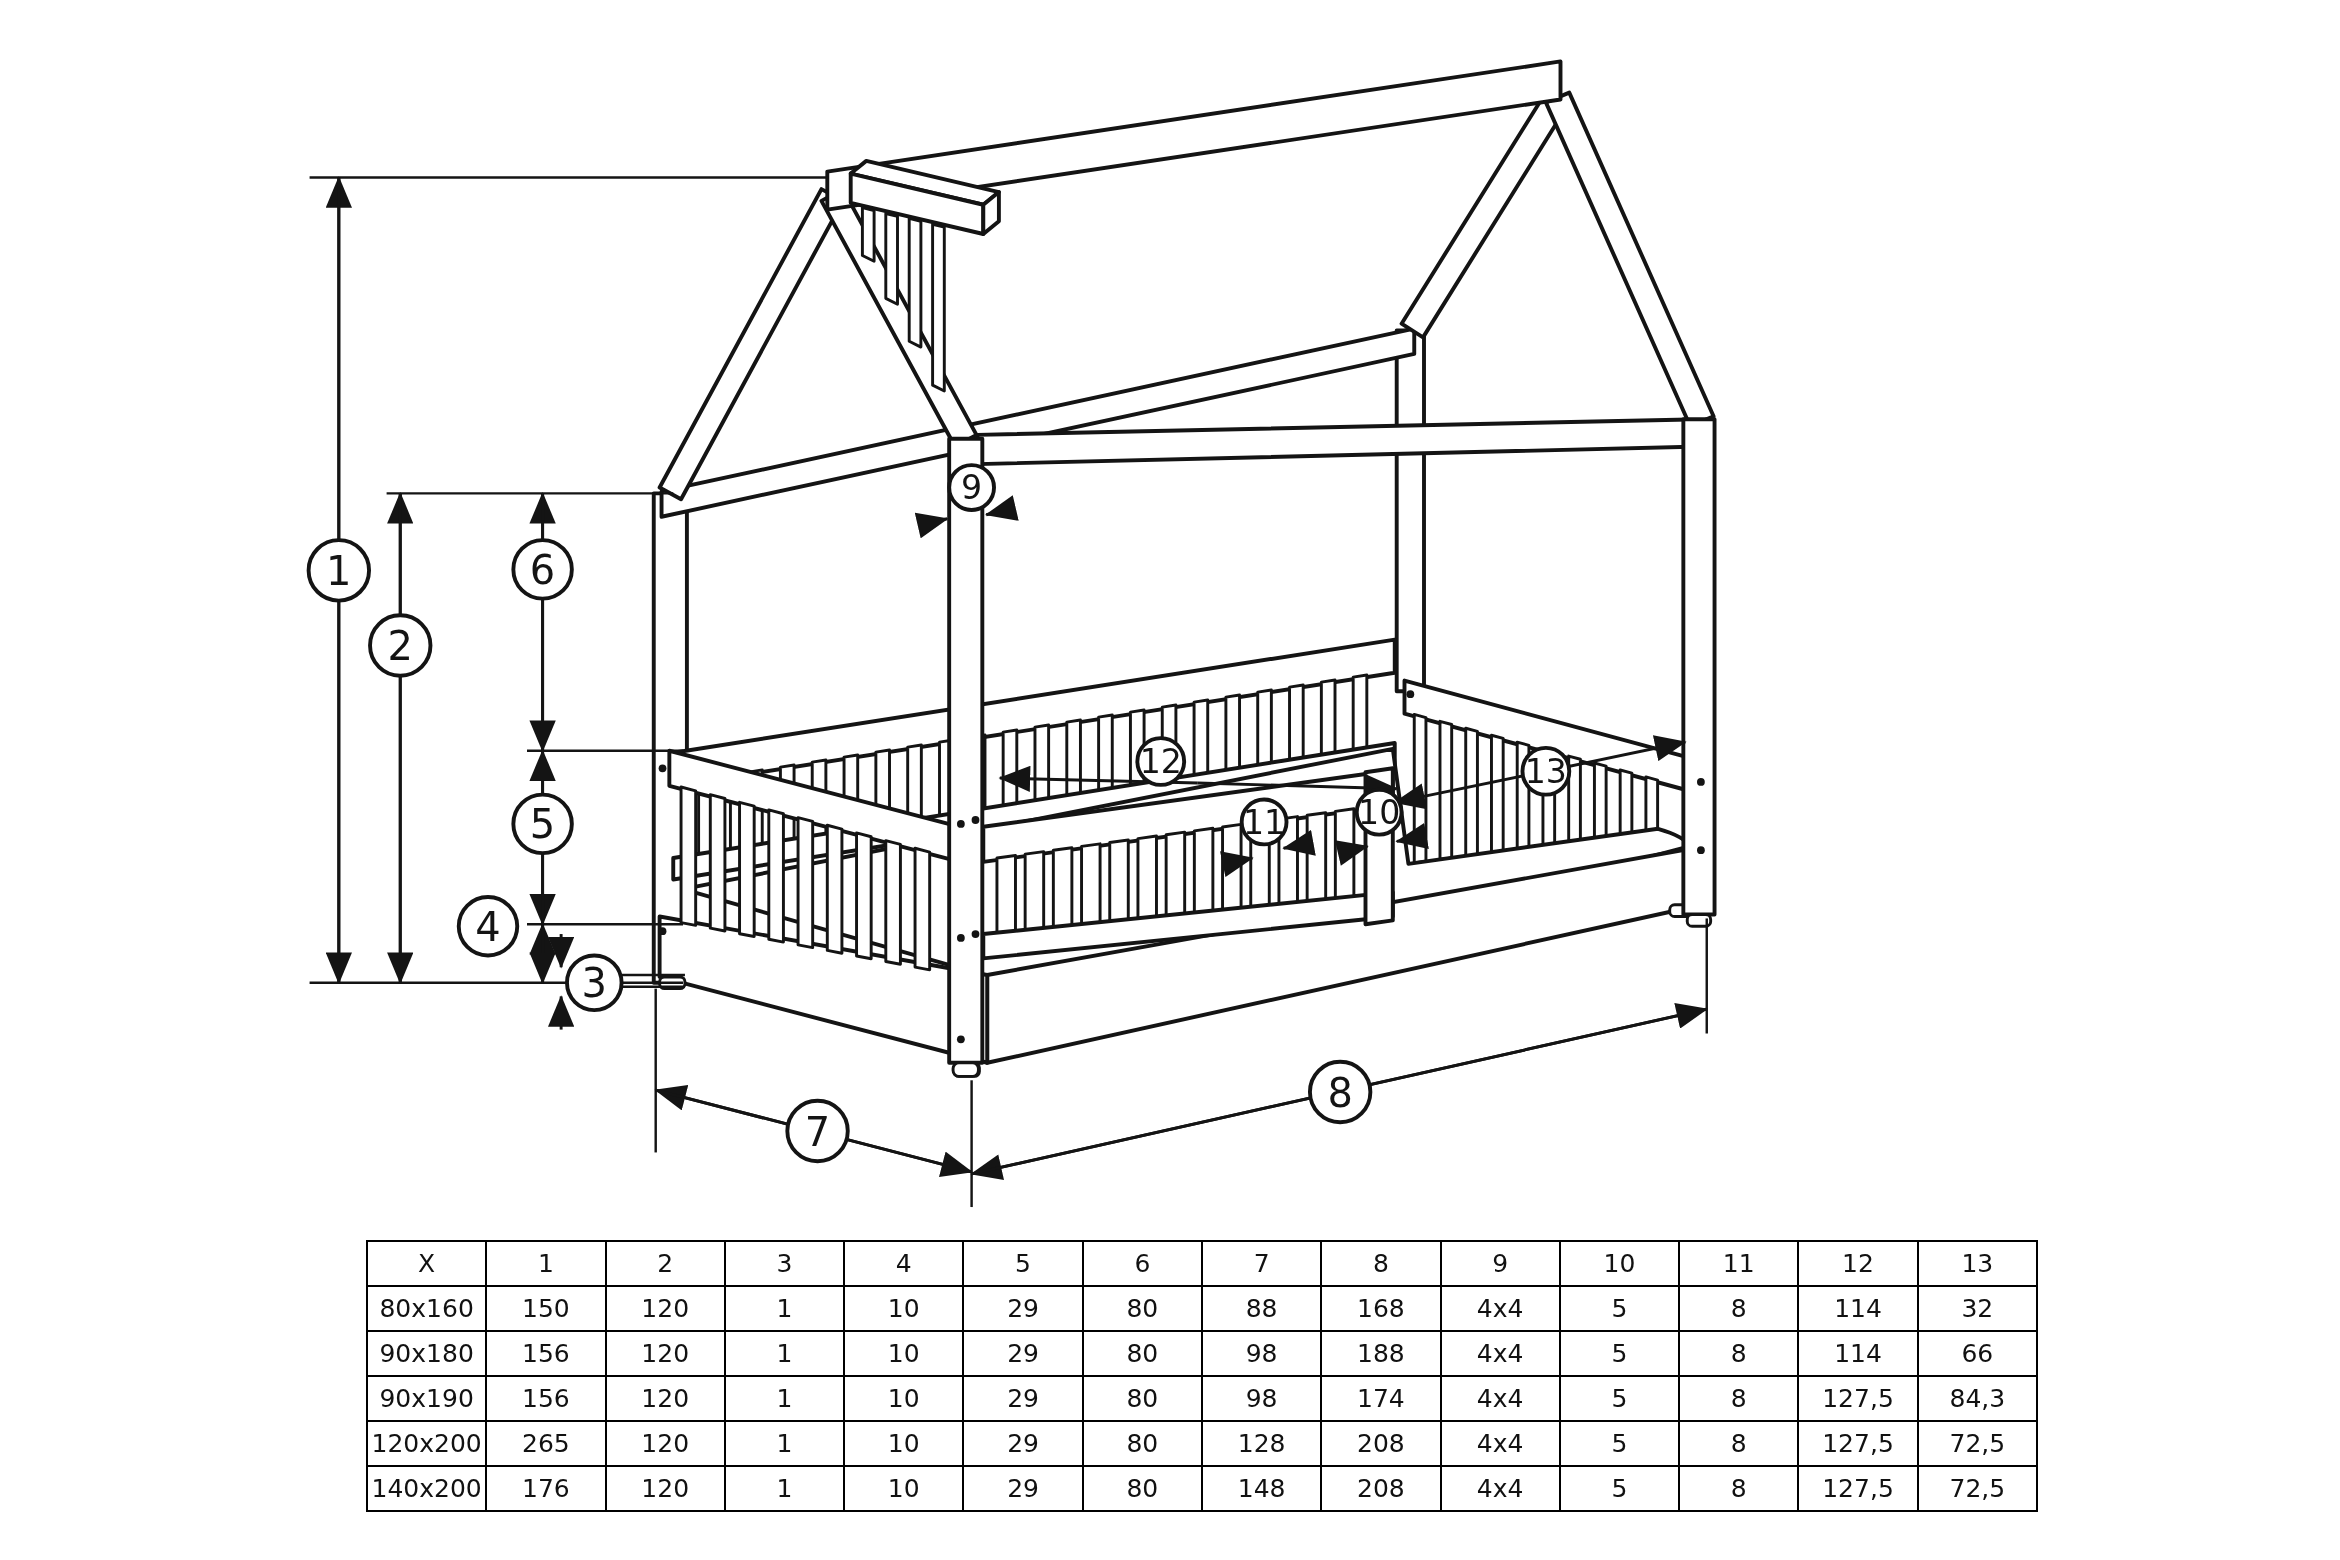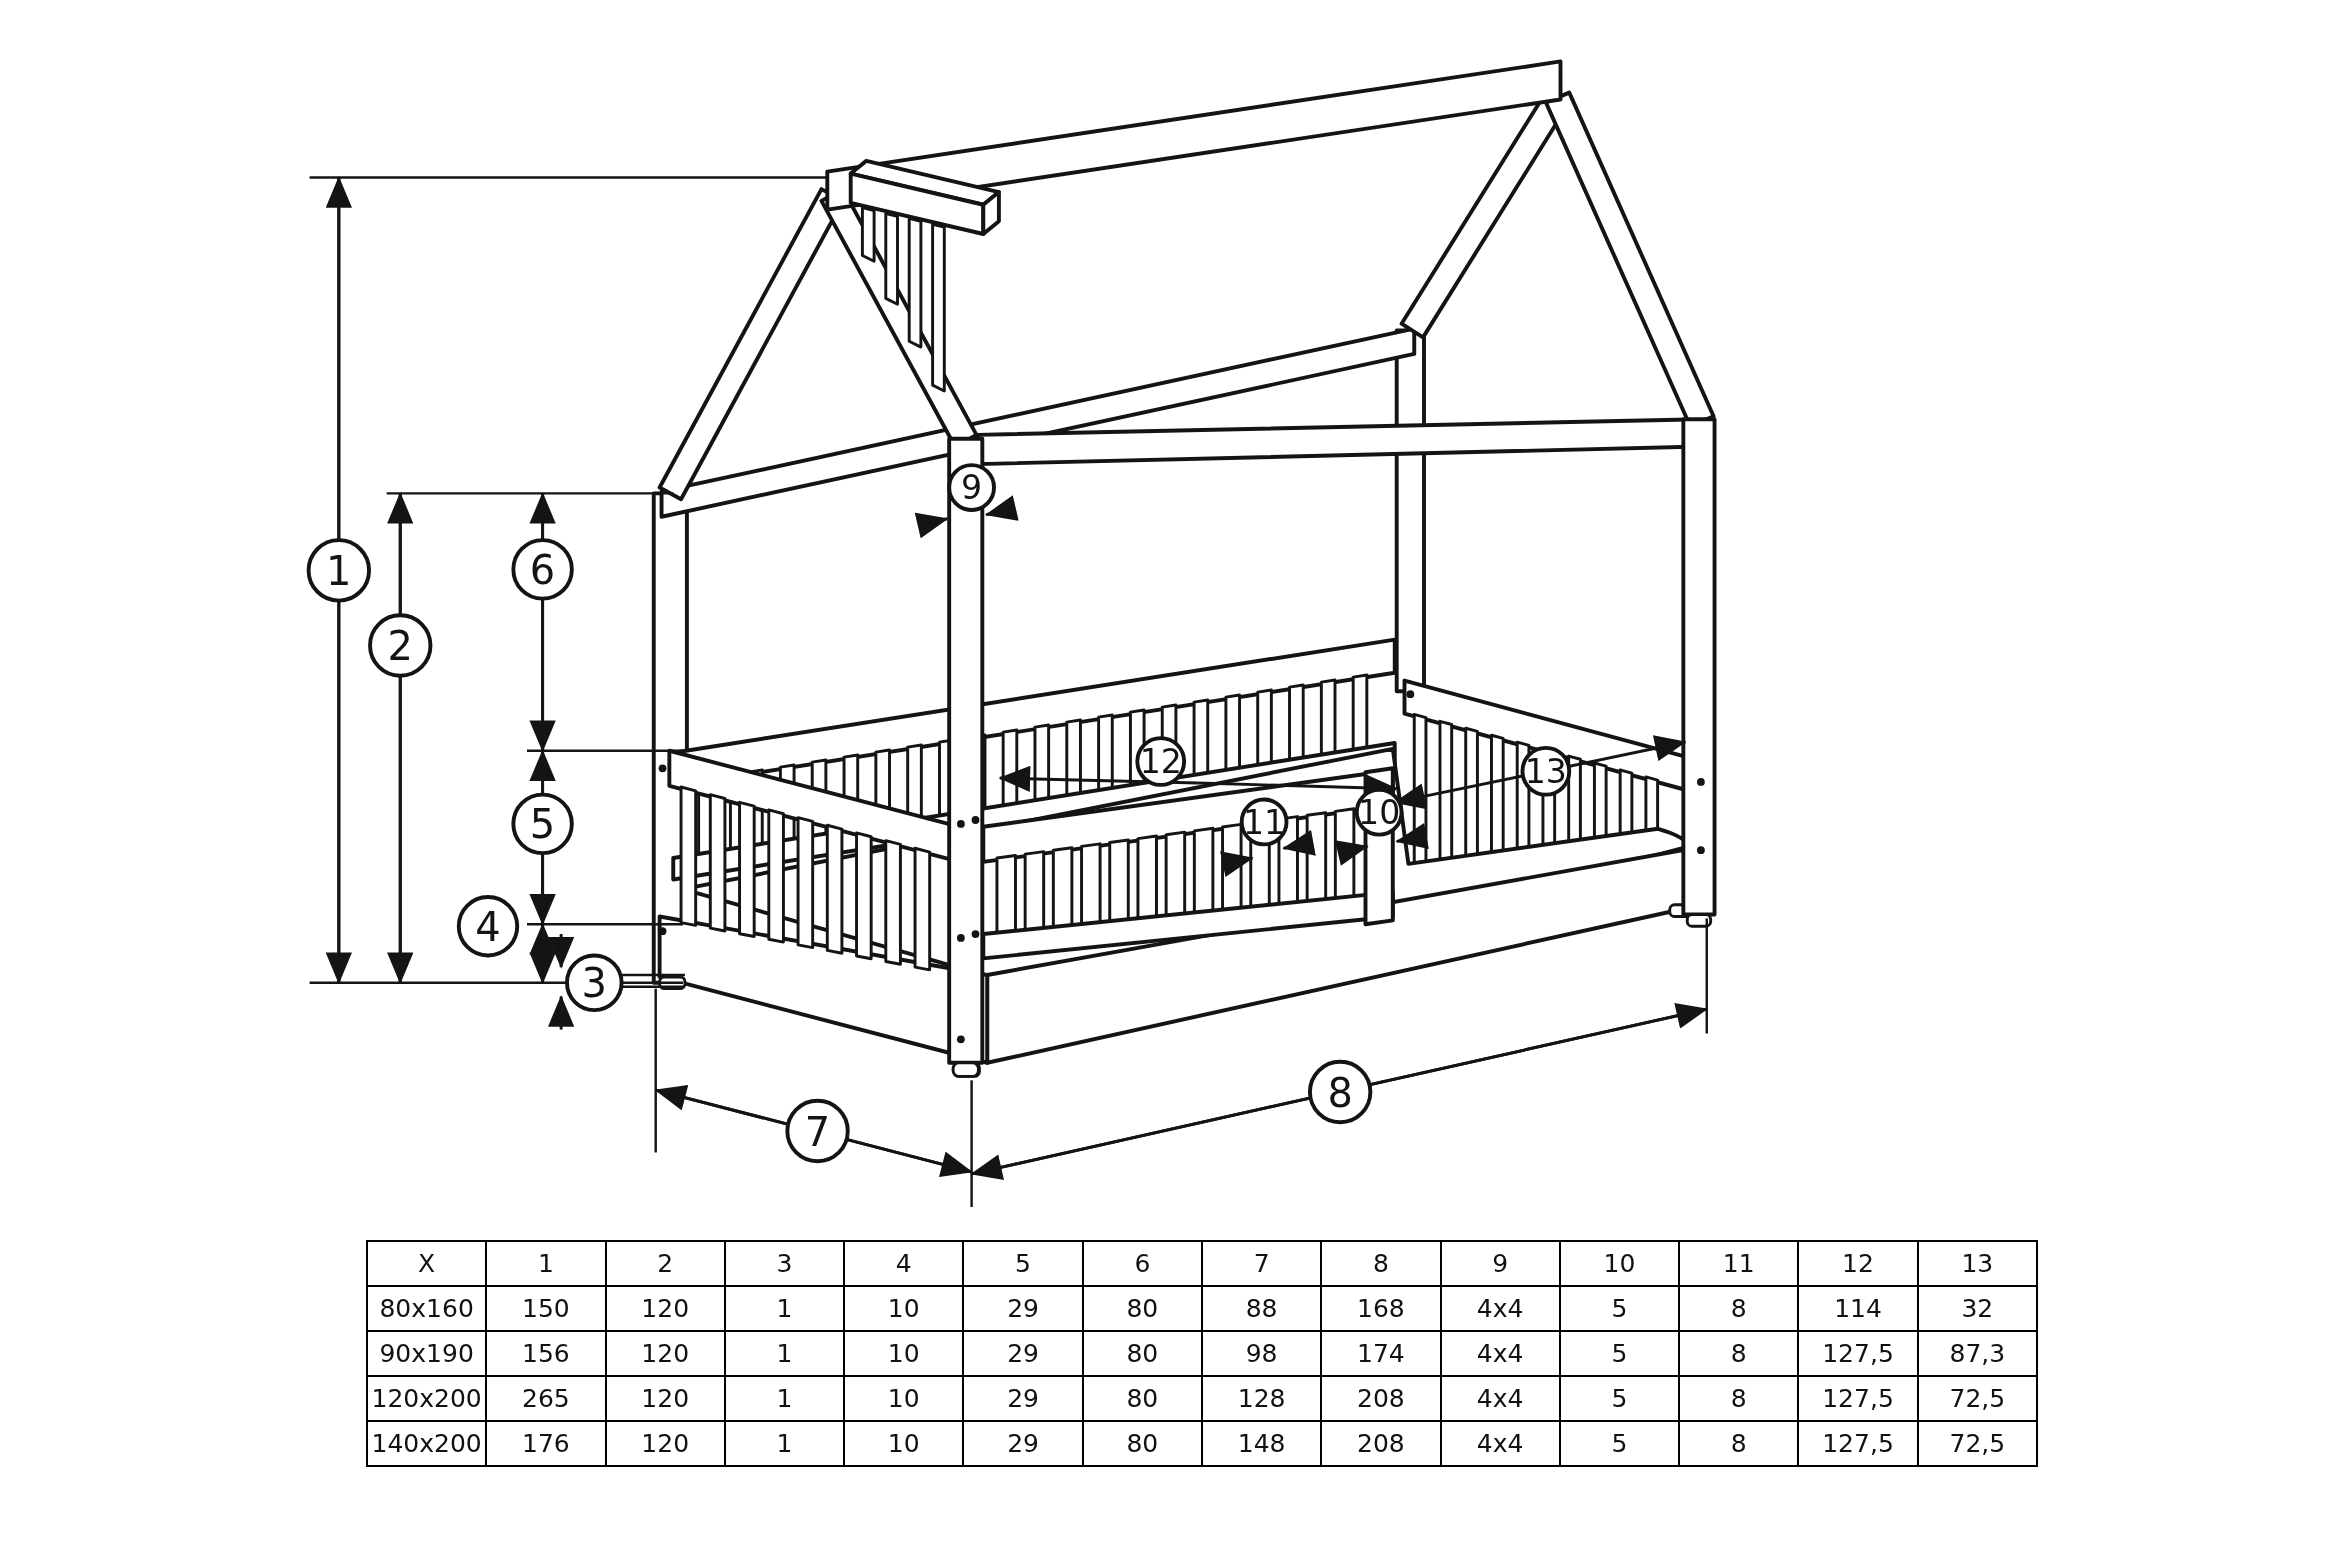--- a/index.html
+++ b/index.html
@@ -300,34 +300,50 @@
           <td>80</td>
           <td>88</td>
           <td>168</td>
           <td>4x4</td>
           <td>5</td>
           <td>8</td>
           <td>114</td>
           <td>32</td>
         </tr>
         <tr>
+          <td>90x180</td>
+          <td>156</td>
+          <td>120</td>
+          <td>1</td>
+          <td>10</td>
+          <td>29</td>
+          <td>80</td>
+          <td>98</td>
+          <td>188</td>
+          <td>4x4</td>
+          <td>5</td>
+          <td>8</td>
+          <td>114</td>
+          <td>66</td>
+        </tr>
+        <tr>
           <td>90x190</td>
           <td>156</td>
           <td>120</td>
           <td>1</td>
           <td>10</td>
           <td>29</td>
           <td>80</td>
           <td>98</td>
           <td>174</td>
           <td>4x4</td>
           <td>5</td>
           <td>8</td>
           <td>127,5</td>
-          <td>87,3</td>
+          <td>84,3</td>
         </tr>
         <tr>
           <td>120x200</td>
           <td>265</td>
           <td>120</td>
           <td>1</td>
           <td>10</td>
           <td>29</td>
           <td>80</td>
           <td>128</td>

